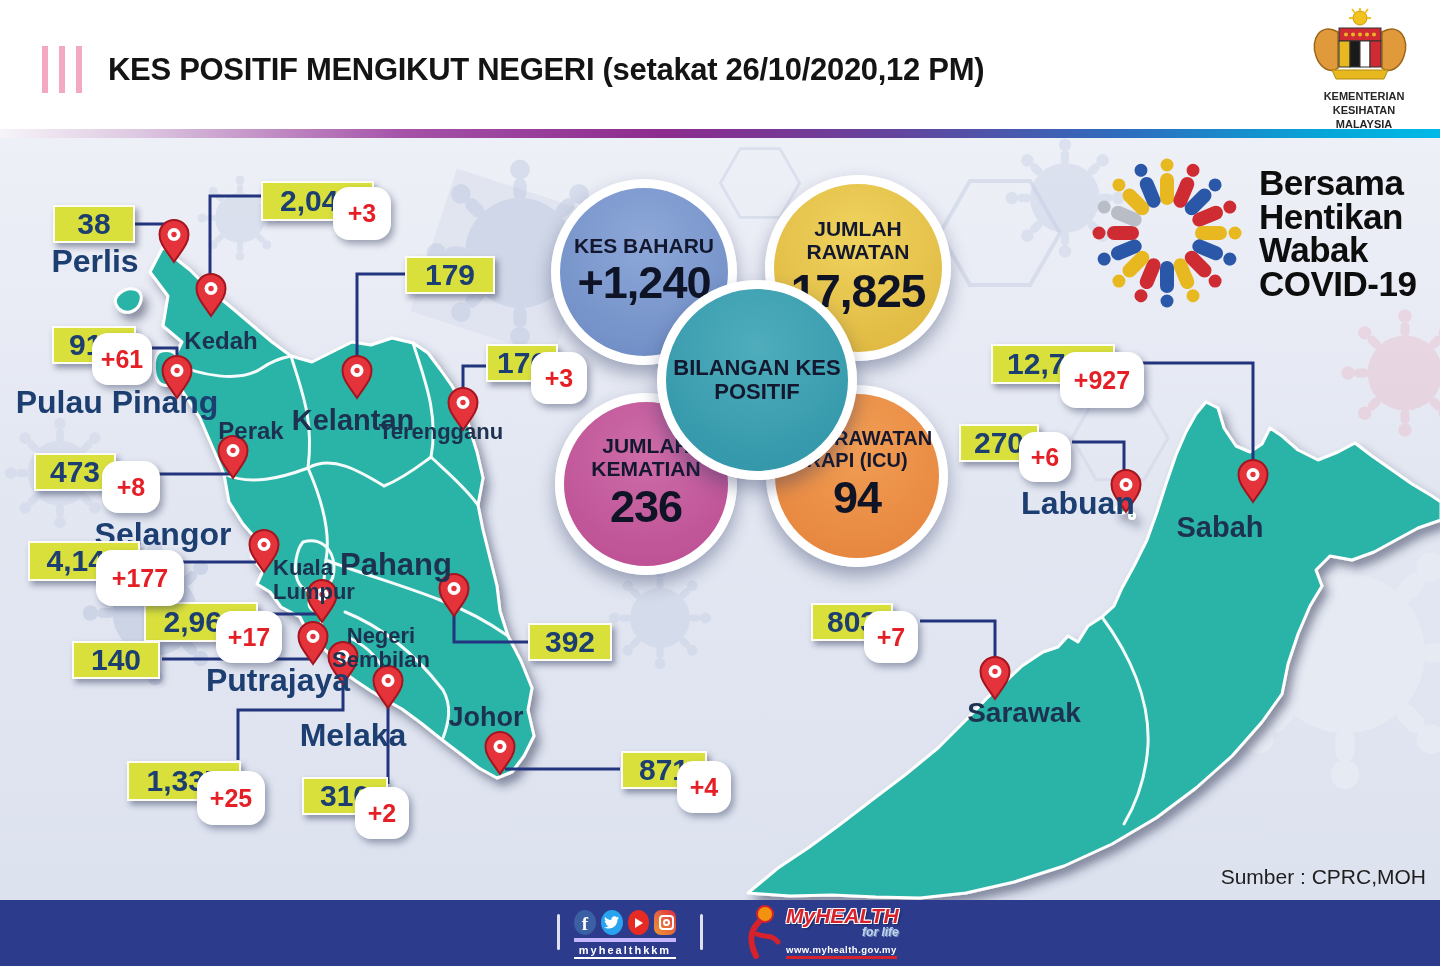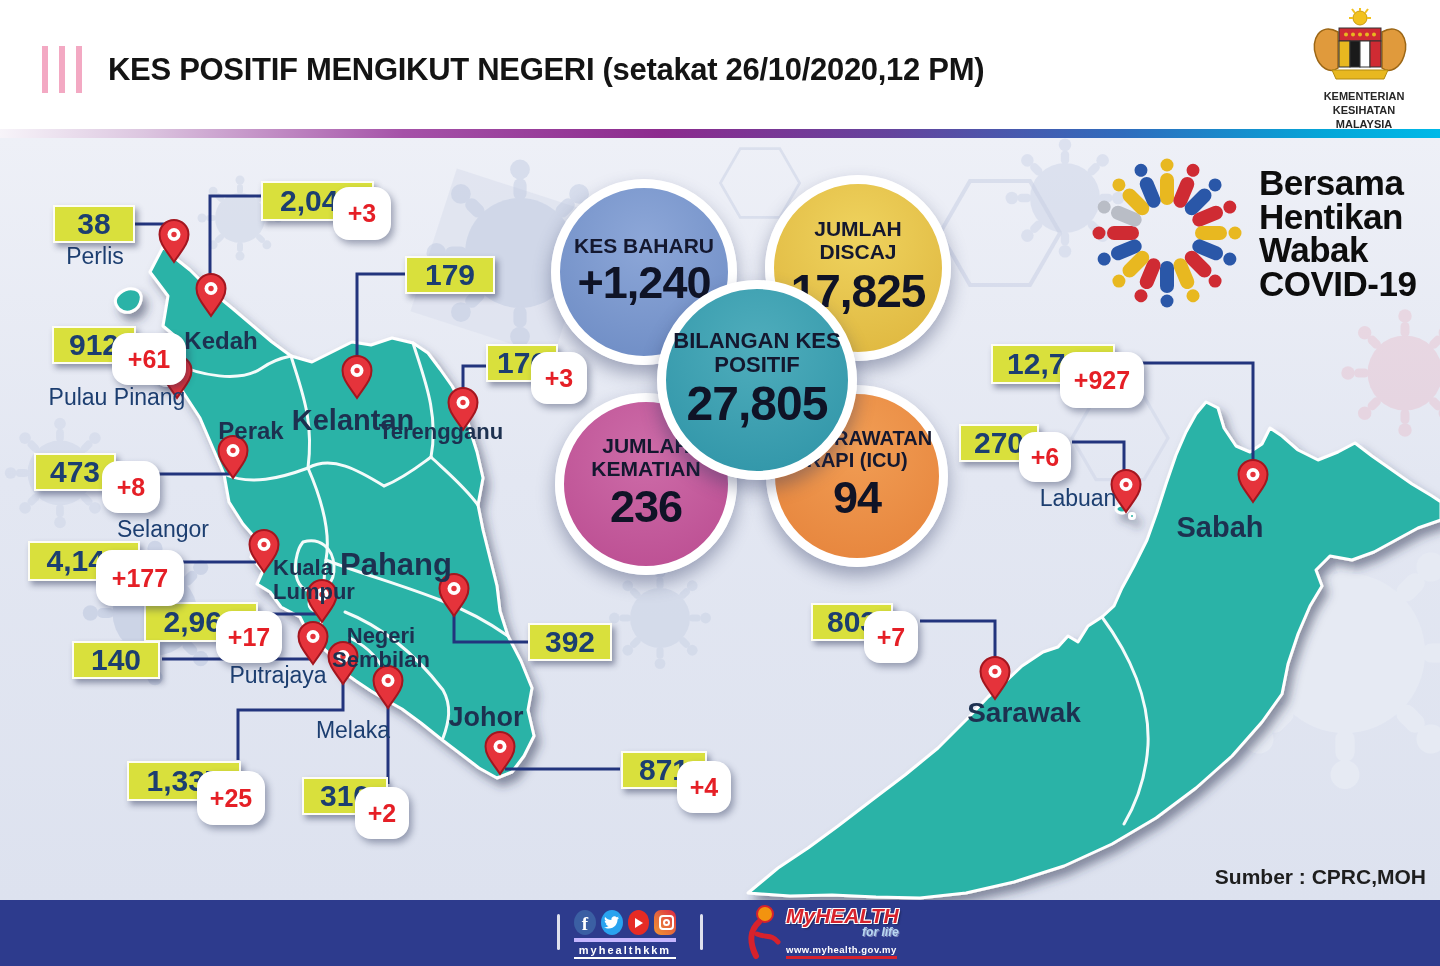--- a/index.html
+++ b/index.html
@@ -28,43 +28,43 @@
   .badge{position:absolute;display:flex;align-items:center;justify-content:center;
     height:38px;background:#d9e03c;border:2px solid #fdfdf4;box-sizing:border-box;
     color:#1c3e70;font-weight:bold;font-size:30px;box-shadow:3px 4px 6px rgba(35,45,80,.45);
     z-index:6;}
   .badge.big{height:40px;}
   
   .inc{position:absolute;display:flex;align-items:center;justify-content:center;
     background:#fff;border-radius:16px;color:#e51f26;font-weight:bold;font-size:25px;
     box-shadow:3px 4px 7px rgba(35,45,80,.4);z-index:7;}
   
-  .st-label{position:absolute;transform:translateX(-50%);font-weight:normal;color:#1c3e70;
-    font-size:23px;white-space:nowrap;z-index:5;}
+  .st-label{position:absolute;transform:translateX(-50%);font-weight:bold;color:#1c3e70;
+    font-size:32px;white-space:nowrap;z-index:5;}
   .map-label{position:absolute;transform:translateX(-50%);font-weight:bold;color:#1d3150;
     text-align:center;z-index:5;line-height:1.08;}
   .map-label.left{transform:none;text-align:left;}
 
   
   .petal{position:absolute;border-radius:50%;border:9px solid #fff;
     box-shadow:0 9px 18px rgba(45,55,95,.4);display:flex;flex-direction:column;
     align-items:center;justify-content:center;text-align:center;z-index:4;box-sizing:border-box;}
   .petal .lbl{font-weight:bold;color:#14182f;line-height:1.08;}
   .petal .val{font-weight:bold;color:#0f1326;letter-spacing:-1px;}
   .p-blue{left:551px;top:41px;width:186px;height:186px;background:radial-gradient(circle at 50% 32%,#8da7d8,#6b8ac3);}
   .p-yellow{left:765px;top:37px;width:186px;height:186px;background:radial-gradient(circle at 50% 32%,#efd35e,#ddb43c);}
   .p-teal{left:657px;top:142px;width:200px;height:200px;background:radial-gradient(circle at 50% 32%,#4fadbc,#2d93a6);z-index:5;}
   .p-magenta{left:555px;top:255px;width:182px;height:182px;background:radial-gradient(circle at 50% 32%,#cd6ca8,#ba4b90);}
   .p-orange{left:766px;top:247px;width:182px;height:182px;background:radial-gradient(circle at 50% 32%,#f19d54,#e5823a);}
 
   
   .campaign-text{position:absolute;left:1247px;top:28px;z-index:5;font-weight:bold;
     color:#0d0d0d;font-size:35px;line-height:0.96;letter-spacing:-0.5px;margin-left:12px;}
 
-  .source{position:absolute;right:14px;top:727px;font-size:21px;font-weight:bold;color:#1e1e1e;z-index:6;}
+  .source{position:absolute;right:14px;top:727px;font-size:21px;font-weight:normal;color:#1e1e1e;z-index:6;}
 
   
   .footer{position:absolute;left:0;top:900px;width:1440px;height:66px;background:#2d3b8d;}
   .f-sep{position:absolute;top:14px;width:3px;height:36px;background:rgba(255,255,255,.85);border-radius:2px;}
   .social{position:absolute;left:574px;top:10px;width:102px;}
   .social-row{display:flex;gap:5px;justify-content:center;margin-bottom:3px;}
   .sicon{width:25px;height:25px;border-radius:50%;display:flex;align-items:center;justify-content:center;}
   .handle{border-top:4px solid #c4b5fd;border-bottom:2px solid #fff;padding:2px 0 1px;
     color:#fff;font-size:11px;font-weight:bold;letter-spacing:2px;text-align:center;white-space:nowrap;}
   .ig{border-radius:7px;background:linear-gradient(45deg,#f09433,#e6683c,#dc2743);position:relative;}
@@ -300,45 +300,44 @@
       <div>Hentikan</div>
       <div>Wabak</div>
       <div>COVID-19</div>
     </div>
 
     <div class="petal p-blue">
       <div class="lbl" style="font-size:21px">KES BAHARU</div>
       <div class="val" style="font-size:45px">+1,240</div>
     </div>
     <div class="petal p-yellow">
-      <div class="lbl" style="font-size:21px;width:115px">JUMLAH DISCAJ</div>
+      <div class="lbl" style="font-size:21px;width:115px">JUMLAH RAWATAN</div>
       <div class="val" style="font-size:46px">17,825</div>
     </div>
     <div class="petal p-teal">
       <div class="lbl" style="font-size:22px;width:170px">BILANGAN KES POSITIF</div>
-      <div class="val" style="font-size:48px">27,805</div>
     </div>
     <div class="petal p-magenta">
       <div class="lbl" style="font-size:21px;width:120px">JUMLAH KEMATIAN</div>
       <div class="val" style="font-size:45px">236</div>
     </div>
     <div class="petal p-orange">
       <div class="lbl" style="font-size:20px;width:165px">UNIT RAWATAN RAPI (ICU)</div>
       <div class="val" style="font-size:45px">94</div>
     </div>
 
     <div class="badge" style="left:53px;top:67px;width:82px">38</div>
     <div class="st-label" style="left:95px;top:105px">Perlis</div>
 
     <div class="badge big" style="left:261px;top:43px;width:113px">2,048</div>
     <div class="inc" style="left:333px;top:49px;width:58px;height:53px">+3</div>
     <div class="map-label" style="left:221px;top:190px;font-size:24px">Kedah</div>
 
     <div class="badge" style="left:52px;top:188px;width:84px">912</div>
-    <div class="inc" style="left:112px;top:195px;width:74px;height:52px">+61</div>
+    <div class="inc" style="left:92px;top:195px;width:60px;height:52px">+61</div>
     <div class="st-label" style="left:117px;top:246px">Pulau Pinang</div>
 
     <div class="badge" style="left:34px;top:315px;width:82px">473</div>
     <div class="inc" style="left:102px;top:323px;width:58px;height:52px">+8</div>
     <div class="map-label" style="left:251px;top:280px;font-size:24px">Perak</div>
 
     <div class="badge" style="left:405px;top:118px;width:90px">179</div>
     <div class="map-label" style="left:353px;top:267px;font-size:29px">Kelantan</div>
 
     <div class="badge" style="left:486px;top:206px;width:72px">176</div>

